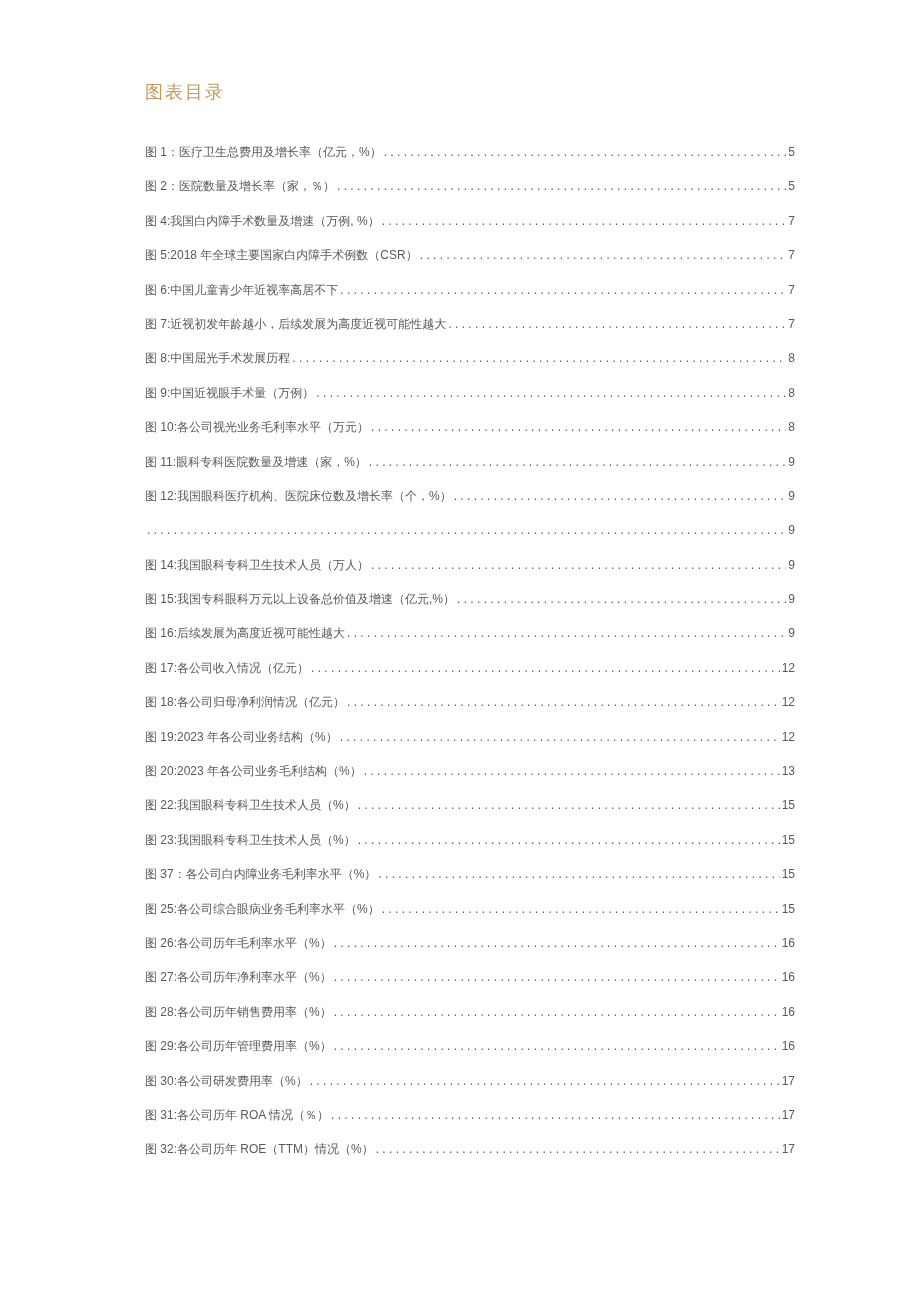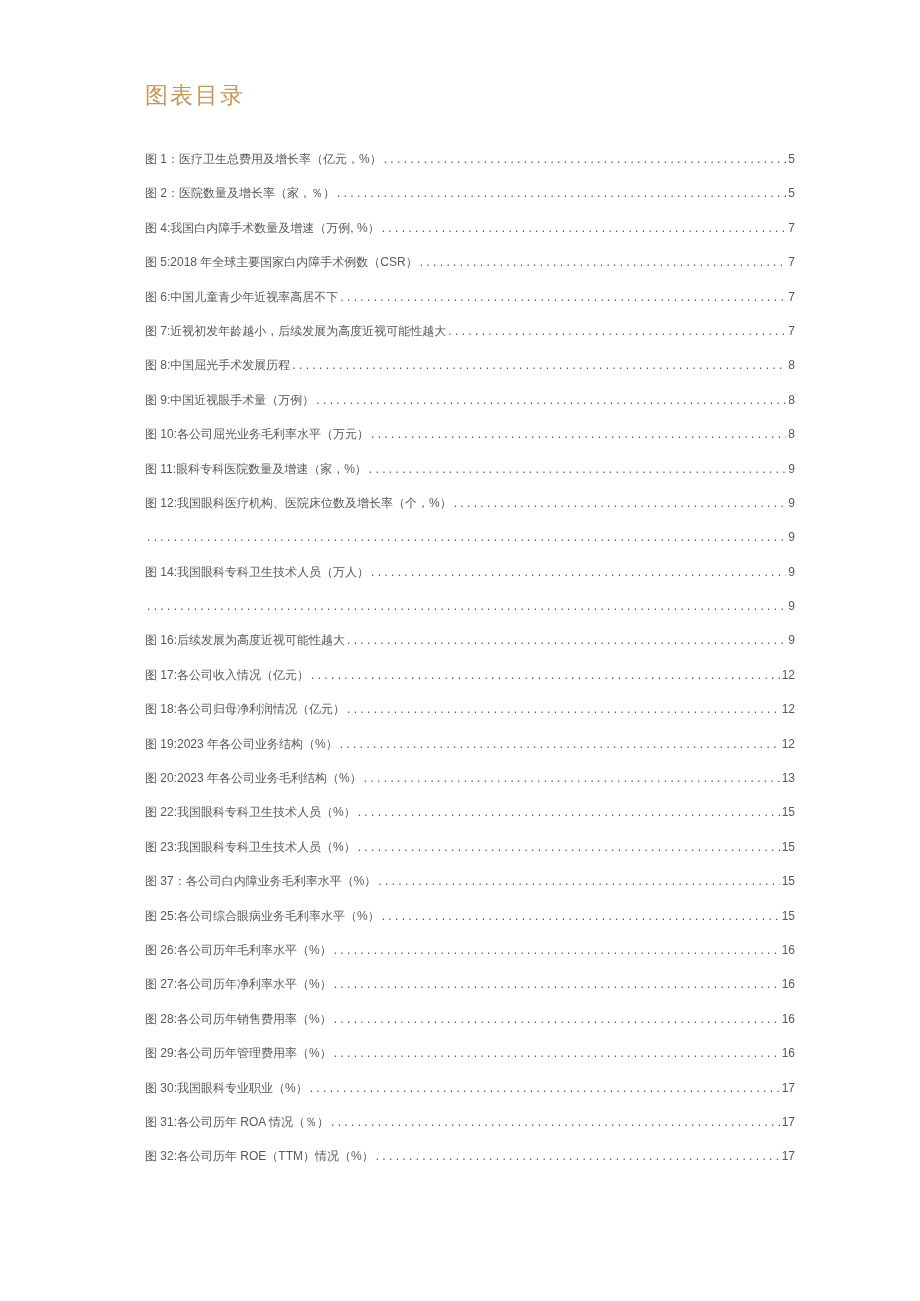--- a/index.html
+++ b/index.html
@@ -7,21 +7,21 @@
       width: 920px;
       margin: 0 auto;
       background: #fff;
       font-family: "Microsoft YaHei", "SimSun", sans-serif;
       color: #595959;
     }
     .page {
       padding: 80px 125px 60px 145px;
     }
     .title {
-      font-size: 23px;
+      font-size: 18px;
       font-weight: 400;
       color: #c19a5b;
       margin-bottom: 40px;
       letter-spacing: 2px;
     }
     .toc-item {
       display: flex;
       align-items: baseline;
       font-size: 12px;
       line-height: 1.4;
@@ -88,21 +88,21 @@
         <span class="toc-text">图 8:中国屈光手术发展历程</span>
         <span class="toc-dots"></span>
         <span class="toc-page">8</span>
       </div>
       <div class="toc-item">
         <span class="toc-text">图 9:中国近视眼手术量（万例）</span>
         <span class="toc-dots"></span>
         <span class="toc-page">8</span>
       </div>
       <div class="toc-item">
-        <span class="toc-text">图 10:各公司屈光业务毛利率水平（万元）</span>
+        <span class="toc-text">图 10:各公司视光业务毛利率水平（万元）</span>
         <span class="toc-dots"></span>
         <span class="toc-page">8</span>
       </div>
       <div class="toc-item">
         <span class="toc-text">图 11:眼科专科医院数量及增速（家，%）</span>
         <span class="toc-dots"></span>
         <span class="toc-page">9</span>
       </div>
       <div class="toc-item">
         <span class="toc-text">图 12:我国眼科医疗机构、医院床位数及增长率（个，%）</span>
@@ -112,20 +112,21 @@
       <div class="toc-item">
         <span class="toc-dots"></span>
         <span class="toc-page">9</span>
       </div>
       <div class="toc-item">
         <span class="toc-text">图 14:我国眼科专科卫生技术人员（万人）</span>
         <span class="toc-dots"></span>
         <span class="toc-page">9</span>
       </div>
       <div class="toc-item">
+        <span class="toc-text">图 15:我国专科眼科万元以上设备总价值及增速（亿元,%）</span>
         <span class="toc-dots"></span>
         <span class="toc-page">9</span>
       </div>
       <div class="toc-item">
         <span class="toc-text">图 16:后续发展为高度近视可能性越大</span>
         <span class="toc-dots"></span>
         <span class="toc-page">9</span>
       </div>
       <div class="toc-item">
         <span class="toc-text">图 17:各公司收入情况（亿元）</span>
@@ -181,21 +182,21 @@
         <span class="toc-text">图 28:各公司历年销售费用率（%）</span>
         <span class="toc-dots"></span>
         <span class="toc-page">16</span>
       </div>
       <div class="toc-item">
         <span class="toc-text">图 29:各公司历年管理费用率（%）</span>
         <span class="toc-dots"></span>
         <span class="toc-page">16</span>
       </div>
       <div class="toc-item">
-        <span class="toc-text">图 30:我国眼科专业职业（%）</span>
+        <span class="toc-text">图 30:各公司研发费用率（%）</span>
         <span class="toc-dots"></span>
         <span class="toc-page">17</span>
       </div>
       <div class="toc-item">
         <span class="toc-text">图 31:各公司历年 ROA 情况（％）</span>
         <span class="toc-dots"></span>
         <span class="toc-page">17</span>
       </div>
       <div class="toc-item">
         <span class="toc-text">图 32:各公司历年 ROE（TTM）情况（%）</span>

